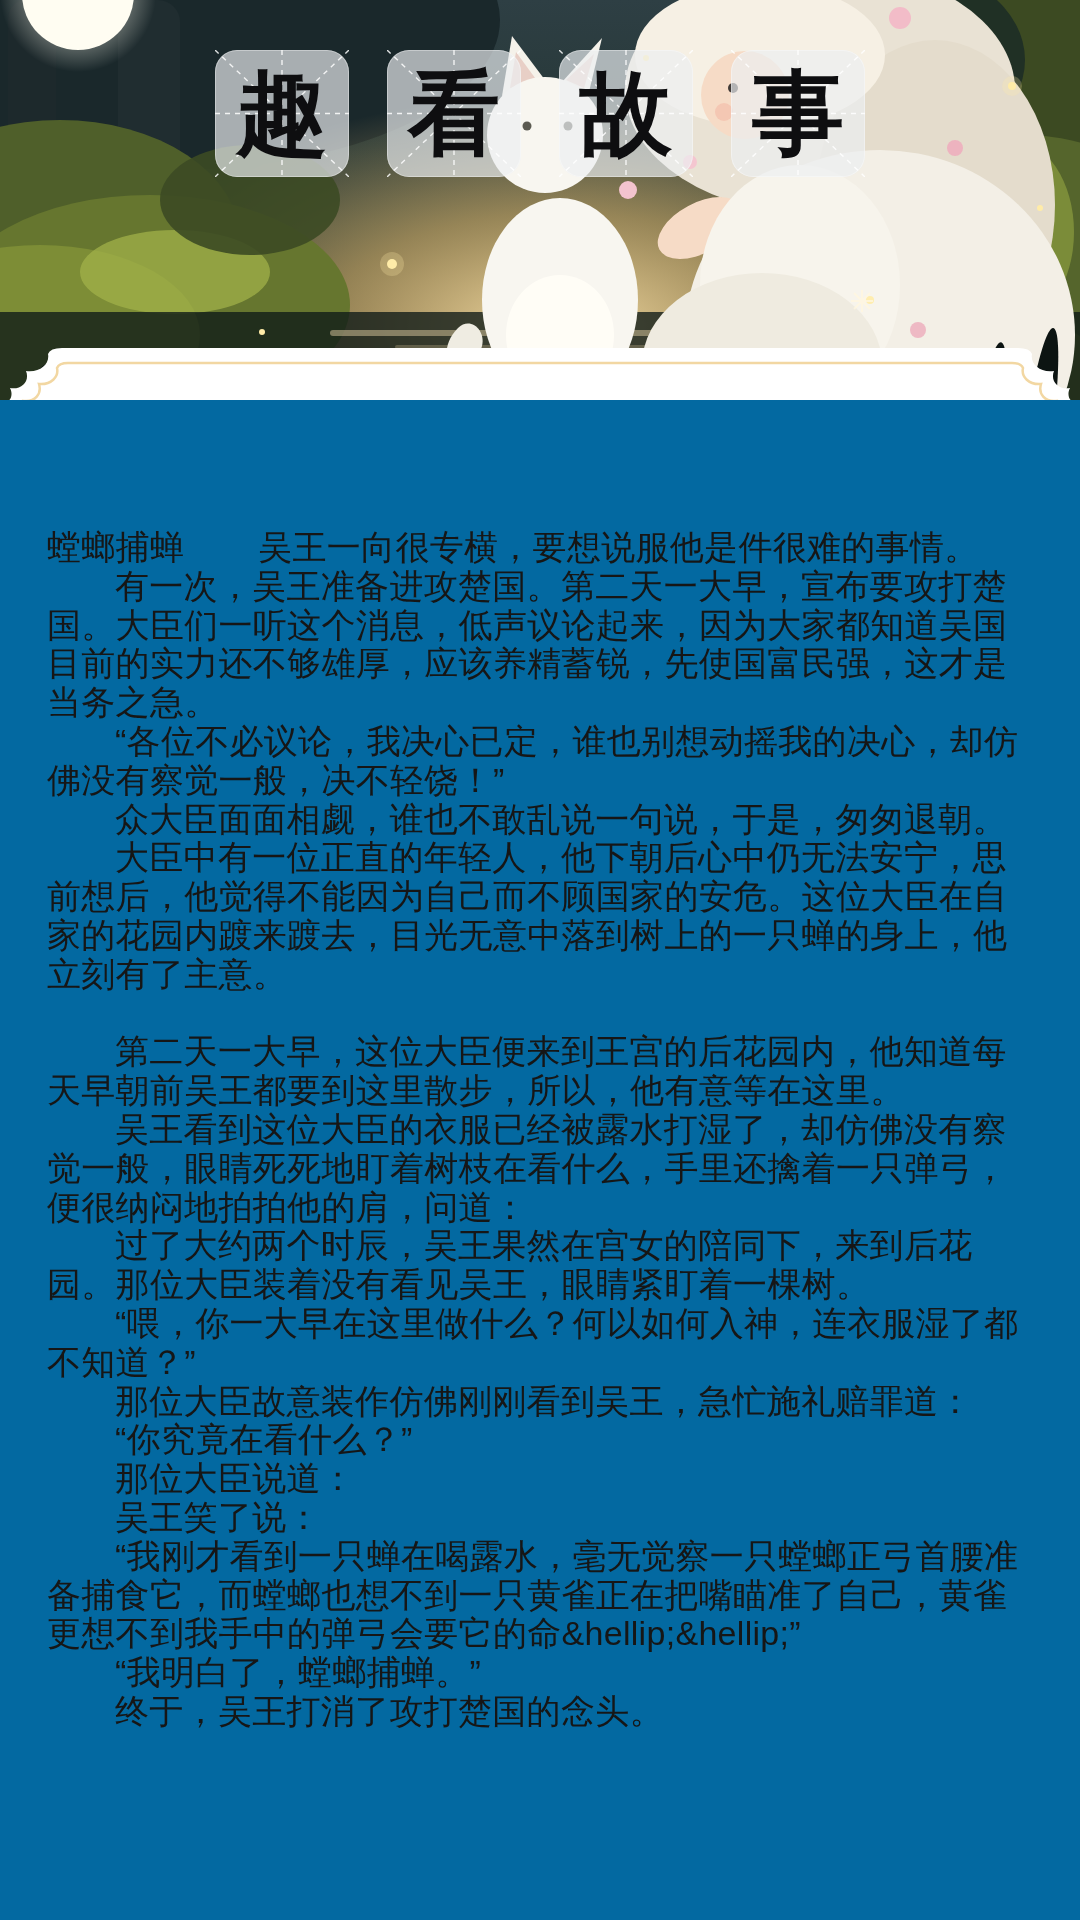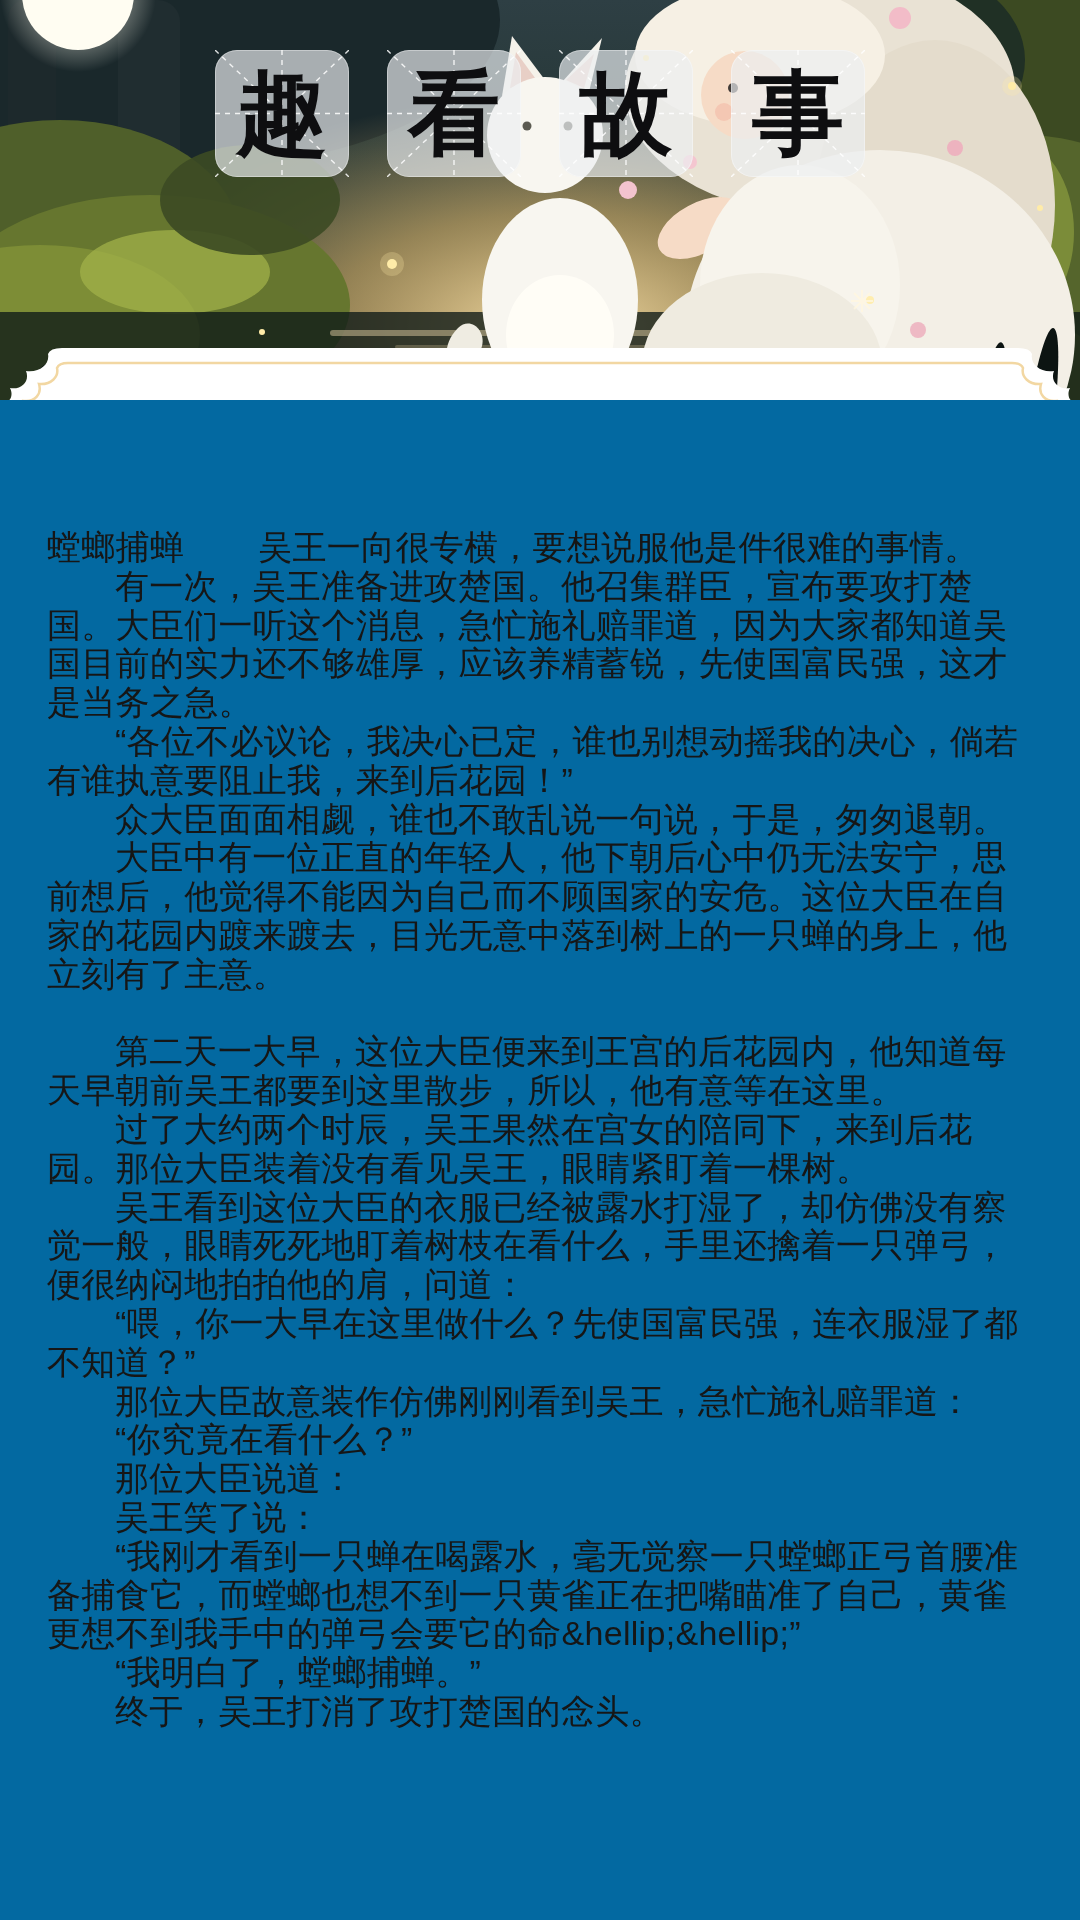--- a/index.html
+++ b/index.html
@@ -202,29 +202,29 @@
          L1018,18 Q1030,18 1032,24 C1030,34 1040,43 1054,41 C1050,51 1058,60 1070,58
          C1066,66 1070,74 1080,74 L1080,120 L0,120 Z"></path>
     <path fill="none" stroke="#f2d7a2" stroke-width="2.5" stroke-linecap="round" d="M16,86 C25,86 28,78 24,71 C35,72 42,64 39,54 C51,55 59,47 57,38 Q59,33 68,33
          L1012,33 Q1021,33 1023,38 C1021,47 1029,55 1041,54 C1038,64 1045,72 1056,71
          C1052,78 1055,86 1064,86"></path>
   </svg>
 
   <div class="article">
     <p class="para lead"><span class="story-title">螳螂捕蝉</span><span class="title-gap"></span><span>吴王一向很专横，要想说服他是件很难的事情。</span></p>
     <div>
-        <p class="para">有一次，吴王准备进攻楚国。他召集群臣，宣布要攻打楚国。大臣们一听这个消息，急忙施礼赔罪道，因为大家都知道吴国目前的实力还不够雄厚，应该养精蓄锐，先使国富民强，这才是当务之急。</p>
-        <p class="para">“各位不必议论，我决心已定，谁也别想动摇我的决心，倘若有谁执意要阻止我，来到后花园！”</p>
+        <p class="para">有一次，吴王准备进攻楚国。第二天一大早，宣布要攻打楚国。大臣们一听这个消息，低声议论起来，因为大家都知道吴国目前的实力还不够雄厚，应该养精蓄锐，先使国富民强，这才是当务之急。</p>
+        <p class="para">“各位不必议论，我决心已定，谁也别想动摇我的决心，却仿佛没有察觉一般，决不轻饶！”</p>
         <p class="para">众大臣面面相觑，谁也不敢乱说一句说，于是，匆匆退朝。</p>
         <p class="para">大臣中有一位正直的年轻人，他下朝后心中仍无法安宁，思前想后，他觉得不能因为自己而不顾国家的安危。这位大臣在自家的花园内踱来踱去，目光无意中落到树上的一只蝉的身上，他立刻有了主意。</p>
         <p class="para empty">&nbsp;</p>
         <p class="para">第二天一大早，这位大臣便来到王宫的后花园内，他知道每天早朝前吴王都要到这里散步，所以，他有意等在这里。</p>
+        <p class="para">吴王看到这位大臣的衣服已经被露水打湿了，却仿佛没有察觉一般，眼睛死死地盯着树枝在看什么，手里还擒着一只弹弓，便很纳闷地拍拍他的肩，问道：</p>
         <p class="para">过了大约两个时辰，吴王果然在宫女的陪同下，来到后花园。那位大臣装着没有看见吴王，眼睛紧盯着一棵树。</p>
-        <p class="para">吴王看到这位大臣的衣服已经被露水打湿了，却仿佛没有察觉一般，眼睛死死地盯着树枝在看什么，手里还擒着一只弹弓，便很纳闷地拍拍他的肩，问道：</p>
-        <p class="para">“喂，你一大早在这里做什么？先使国富民强，连衣服湿了都不知道？”</p>
+        <p class="para">“喂，你一大早在这里做什么？何以如何入神，连衣服湿了都不知道？”</p>
         <p class="para">那位大臣故意装作仿佛刚刚看到吴王，急忙施礼赔罪道：</p>
         <p class="para">“你究竟在看什么？”</p>
         <p class="para">那位大臣说道：</p>
         <p class="para">吴王笑了说：</p>
         <p class="para">“我刚才看到一只蝉在喝露水，毫无觉察一只螳螂正弓首腰准备捕食它，而螳螂也想不到一只黄雀正在把嘴瞄准了自己，黄雀更想不到我手中的弹弓会要它的命&amp;hellip;&amp;hellip;”</p>
         <p class="para">“我明白了，螳螂捕蝉。”</p>
         <p class="para">终于，吴王打消了攻打楚国的念头。</p>
       </div>
   </div>
 

